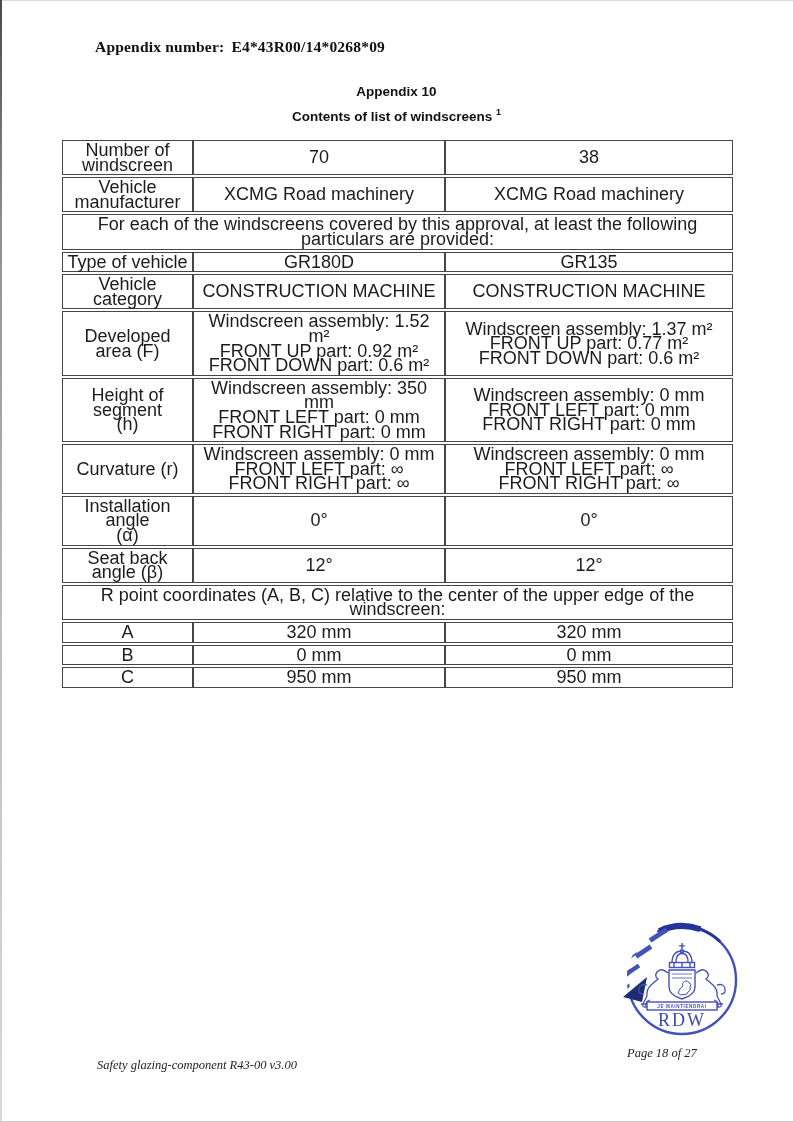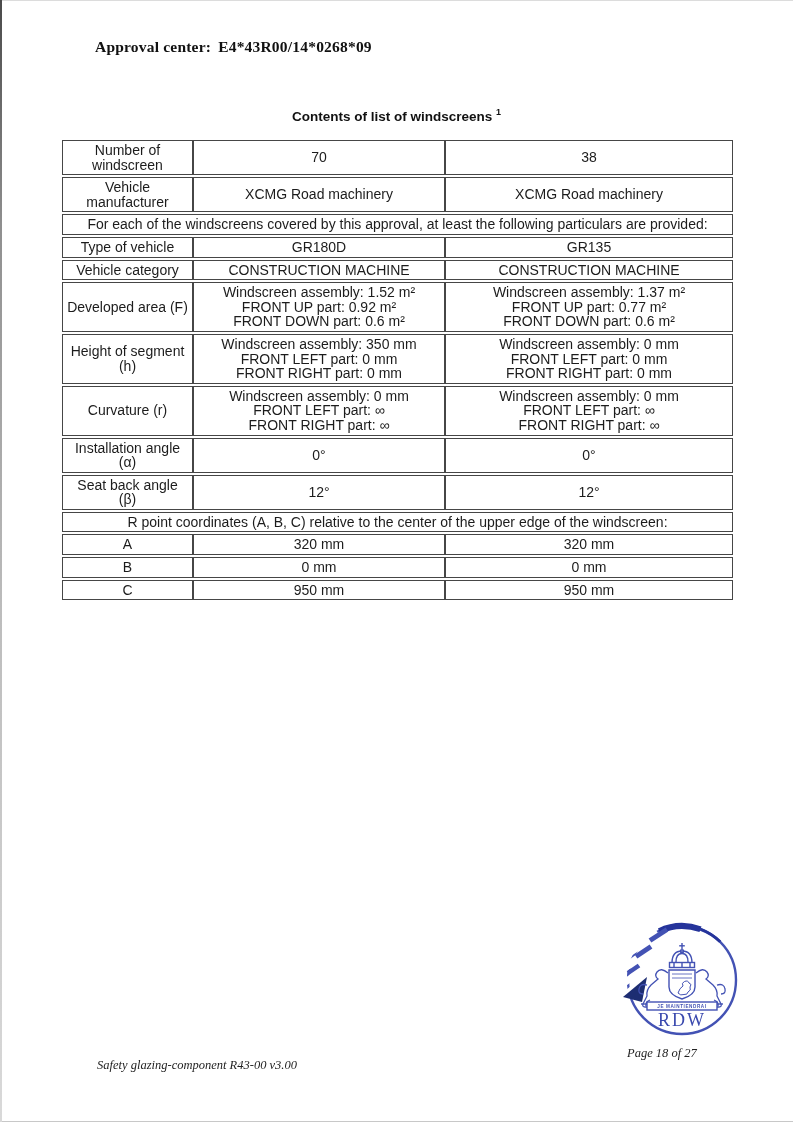--- a/index.html
+++ b/index.html
@@ -16,43 +16,44 @@
     font-weight:bold;font-size:15.5px;color:#111;letter-spacing:.2px;}
   .approval .num{margin-left:7px;text-align:center;}
 
   .title-line{position:absolute;left:0;width:100%;text-align:center;font-weight:bold;
     font-size:13.5px;color:#111;}
   .t1{top:84px;} .t2{top:107px;}
   .t2 sup{font-size:9px;}
 
   table.main{position:absolute;left:62px;top:138px;width:671px;
     border-collapse:separate;border-spacing:0 2px;table-layout:fixed;
-    font-size:14px;line-height:14.6px;color:#1c1c1c;}
+    font-size:18px;line-height:14.6px;color:#1c1c1c;}
   table.main td{border:1px solid #464646;text-align:center;vertical-align:middle;
     padding:2px 4px;white-space:pre-line;background:#fff;}
   td.note{text-align:left;padding:3px 5px;}
   td.rnote{text-align:center;padding:3px 5px;}
 
   .footer{position:absolute;top:1046px;left:0;width:100%;
     font-family:"Liberation Serif",serif;font-style:italic;font-size:12.5px;color:#222;}
   .footer .fl{position:absolute;left:97px;top:0;margin-top:12px;}
   .footer .fr{position:absolute;left:627px;top:0;}
 
   .logo-wrap{position:absolute;left:616px;top:918px;width:132px;height:126px;}
 </style>
 </head>
 <body>
 
 <div class="page">
   <div class="edge-top"></div>
   <div class="edge-bottom"></div>
   <div class="edge-left"></div>
 
-  <div class="approval"><span>Approval center:</span><span class="num">E4*43R00/14*0268*09</span></div>
-
+  <div class="approval"><span>Appendix number:</span><span class="num">E4*43R00/14*0268*09</span></div>
+
+  <div class="title-line t1">Appendix 10</div>
   <div class="title-line t2"><span>Contents of list of windscreens</span>&nbsp;<sup>1</sup></div>
 
   <table class="main">
     <colgroup>
         <col style="width:131px">
         <col style="width:252px">
         <col>
       </colgroup>
     <tbody>
         <tr>

